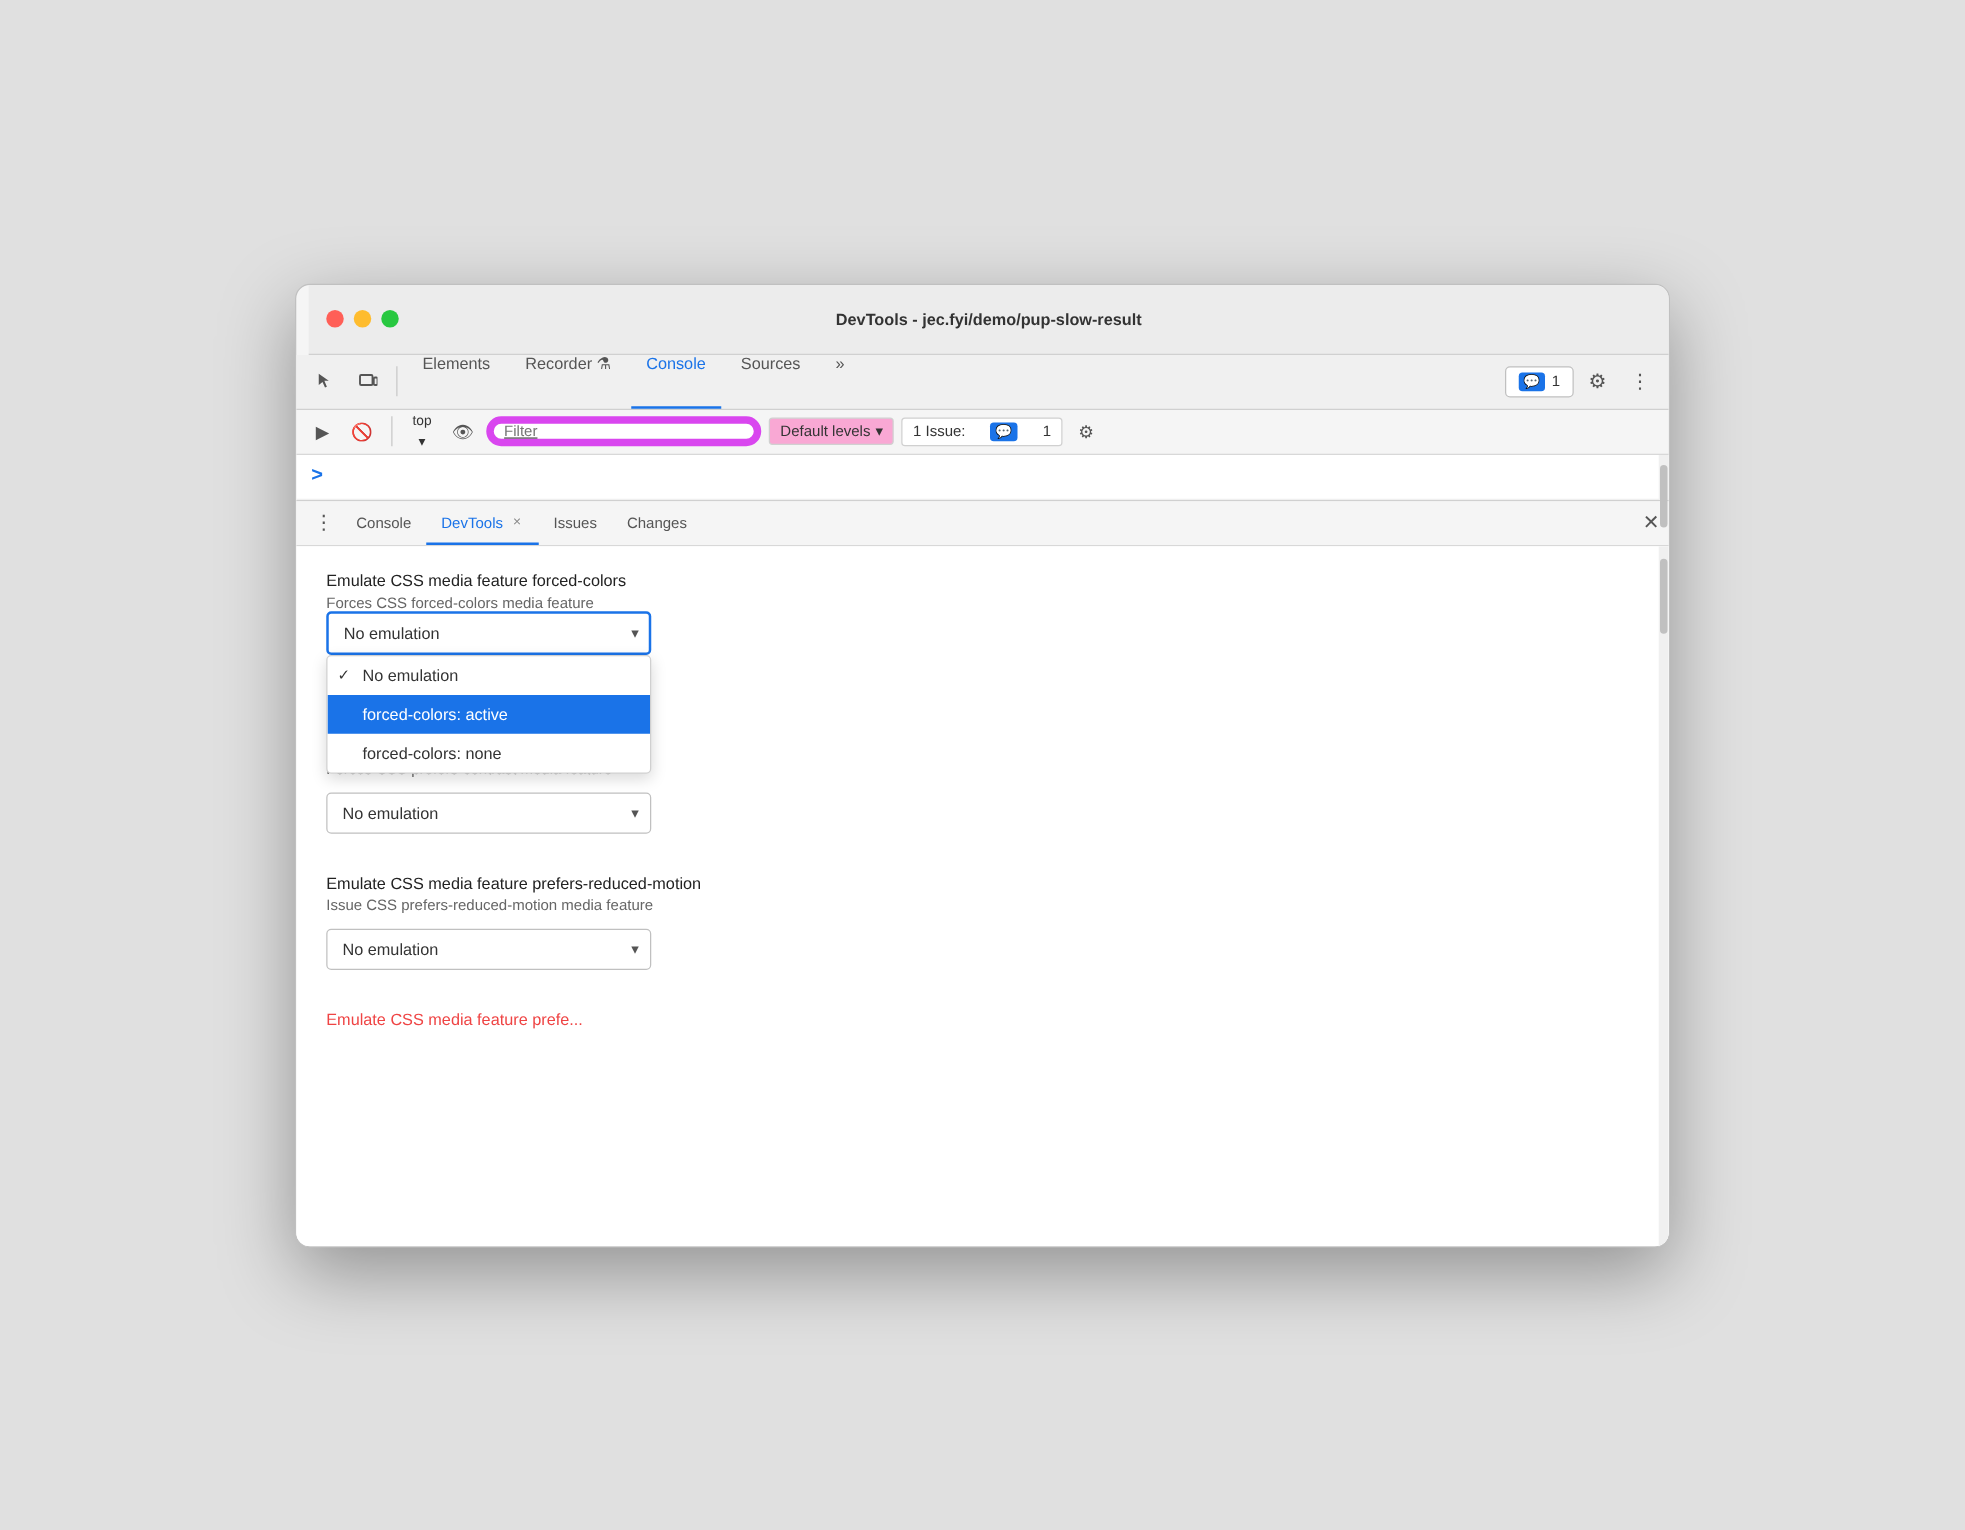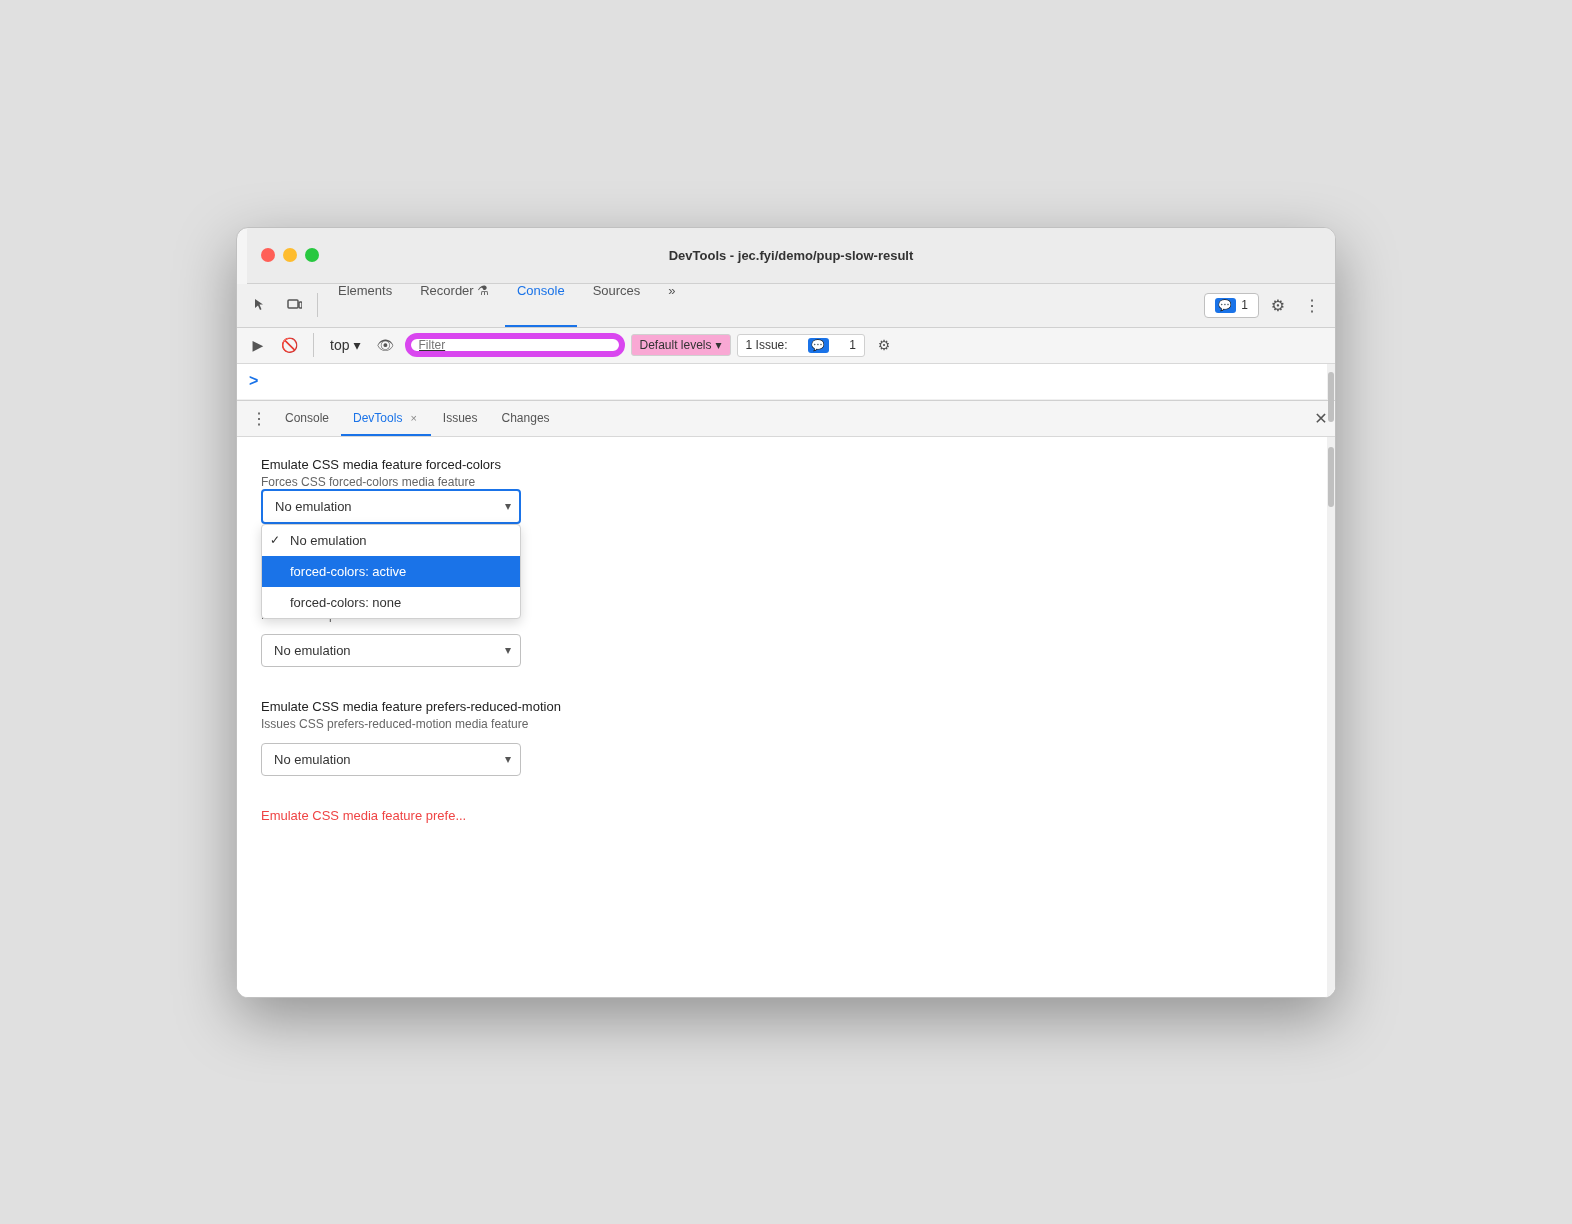--- a/index.html
+++ b/index.html
@@ -142,27 +142,28 @@
       display: flex;
       align-items: center;
       justify-content: center;
       font-size: 14px;
       color: #555;
     }
     .top-selector {
       display: flex;
       align-items: center;
       gap: 4px;
-      font-size: 14px;
+      font-size: 11px;
       color: #333;
       cursor: pointer;
       padding: 3px 6px;
       border-radius: 4px;
       border: none;
       background: transparent;
+      flex-direction: column;
     }
     .filter-input {
       flex: 1;
       height: 24px;
       border: 6px solid #d946ef;
       border-radius: 12px;
       padding: 0 8px;
       font-size: 12px;
       background: white;
       color: #333;
@@ -549,21 +550,21 @@
           </select>
           <span class="dropdown-arrow">▾</span>
         </div>
       </div>
 
       <div class="section-divider"></div>
       <div style="height: 16px;"></div>
 
       <div>
         <div style="font-size:13px; color:#222; font-weight:500; margin-bottom:3px;">Emulate CSS media feature prefers-reduced-motion</div>
-        <div style="font-size:12px; color:#666; margin-bottom:12px;">Issues CSS prefers-reduced-motion media feature</div>
+        <div style="font-size:12px; color:#666; margin-bottom:12px;">Issue CSS prefers-reduced-motion media feature</div>
         <div class="dropdown-wrapper">
           <select class="dropdown-select normal">
             <option>No emulation</option>
           </select>
           <span class="dropdown-arrow">▾</span>
         </div>
       </div>
 
       <div class="section-divider"></div>
       <div style="height: 16px;"></div>

